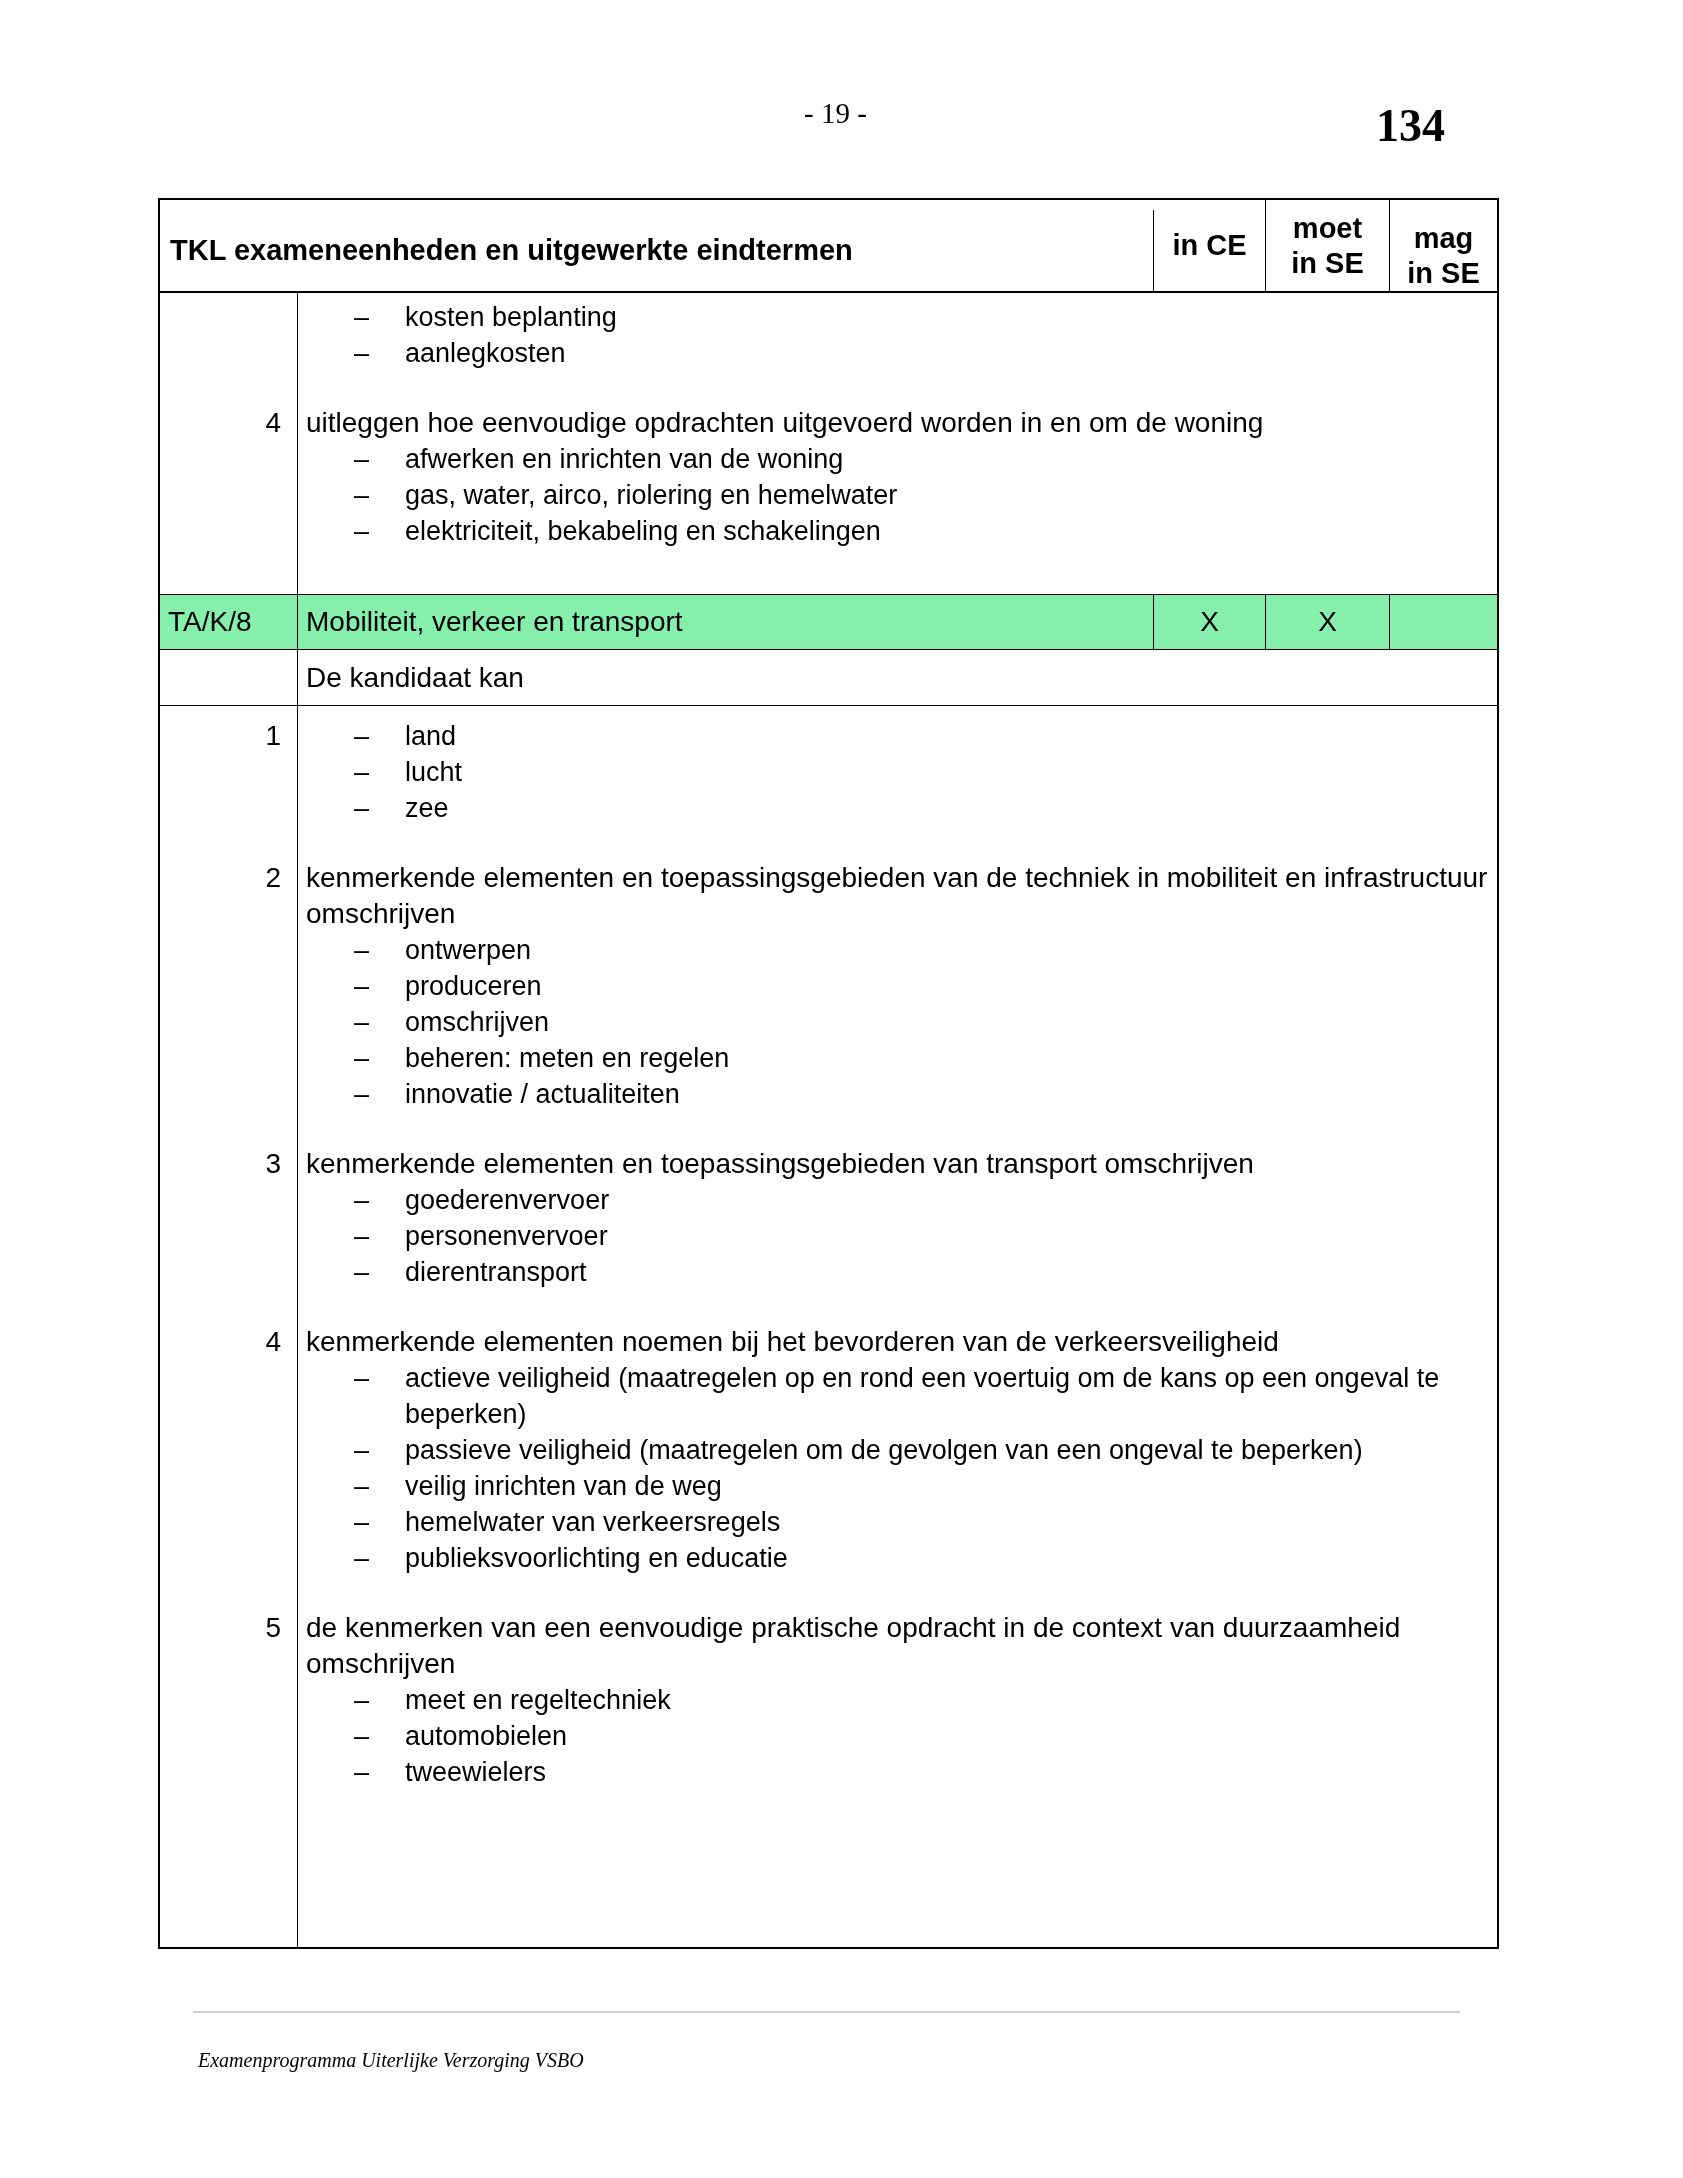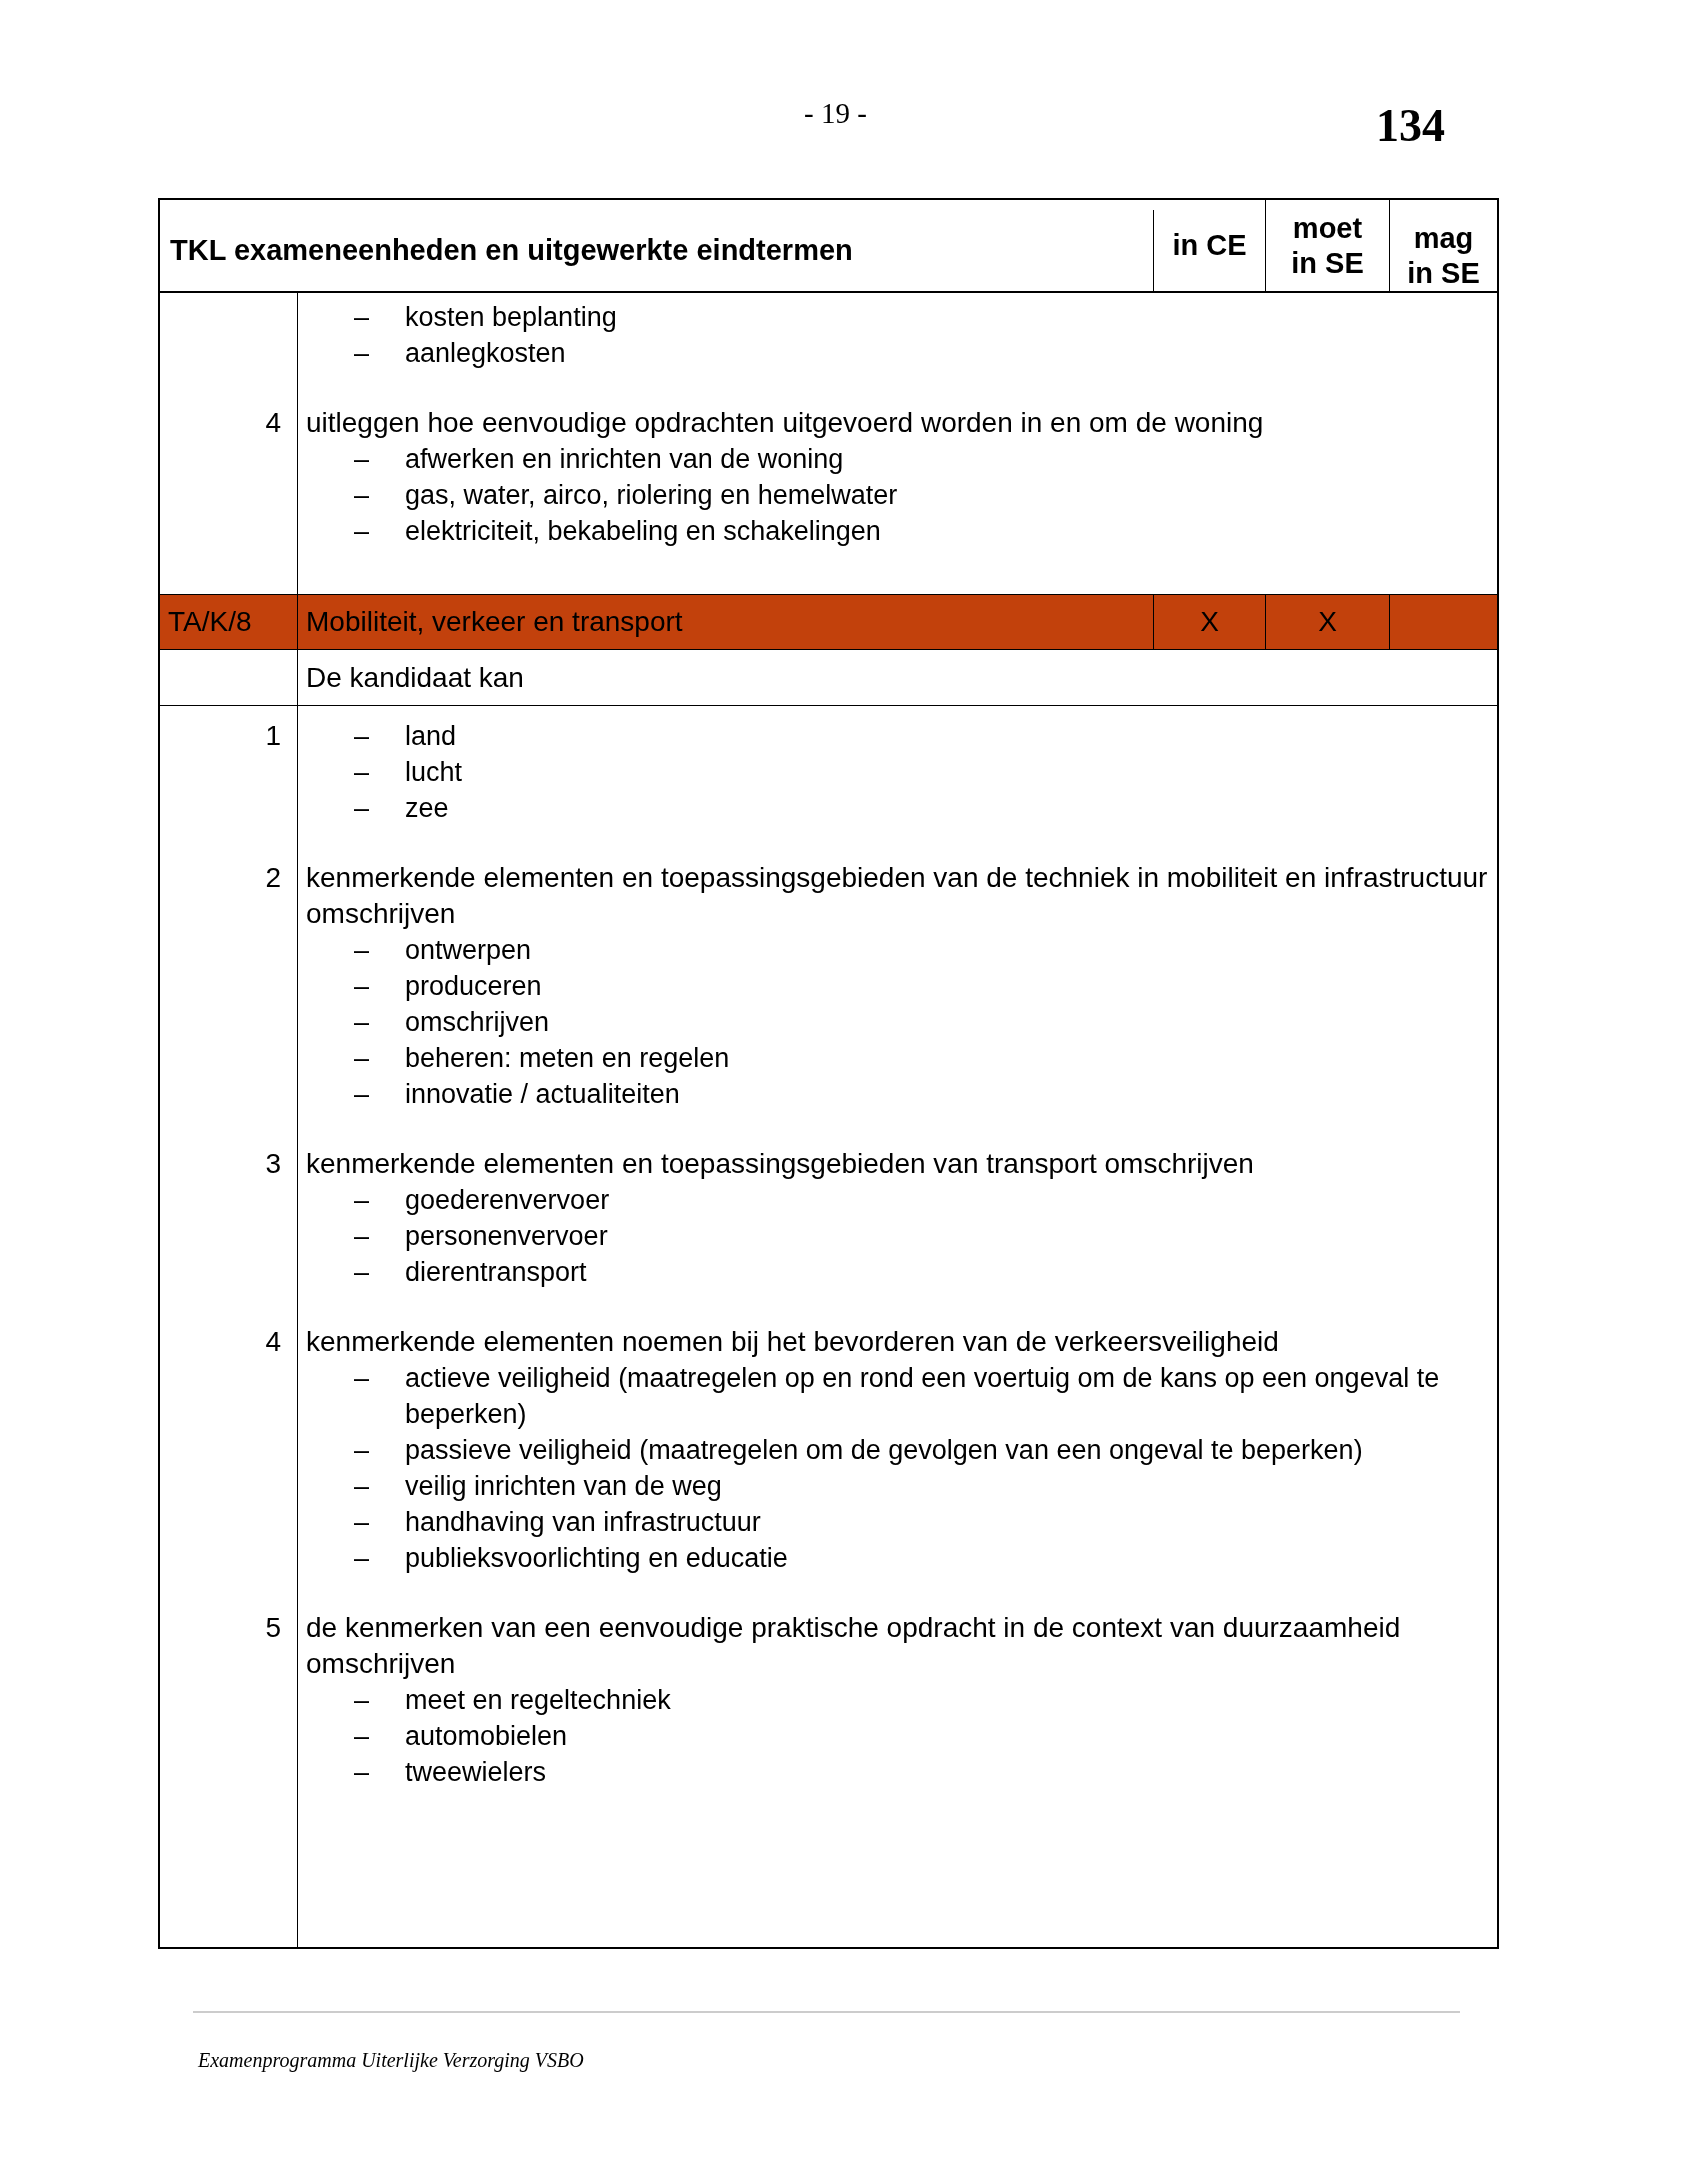--- a/index.html
+++ b/index.html
@@ -14,21 +14,21 @@
   .cell { box-sizing: border-box; border-right: 1.5px solid #000; }
   .cell:last-child { border-right: none; }
   .c-code { width: 138px; }
   .c-title { width: 994px; }
   .c-ce { width: 112px; }
   .c-moet { width: 124px; }
   .c-mag { flex: 1; margin-top: 20px; }
   .hdr { height: 93px; border-bottom: 2px solid #000; font-weight: bold; font-size: 29px; }
   .hdr .c-title { display: flex; align-items: center; padding-left: 10px; margin-top: 10px; }
   .hdr .c-ce, .hdr .c-moet, .hdr .c-mag { display: flex; align-items: center; justify-content: center; text-align: center; line-height: 35px; }
-  .section { height: 56px; background: #c2410c; border-top: 1.5px solid #000; border-bottom: 1.5px solid #000; font-size: 28px; }
+  .section { height: 56px; background: #86efac; border-top: 1.5px solid #000; border-bottom: 1.5px solid #000; font-size: 28px; }
   .section .cell { display: flex; align-items: center; }
   .section .c-code { padding-left: 8px; }
   .section .c-title2 { width: 856px; padding-left: 8px; }
   .section .c-ce, .section .c-moet { justify-content: center; }
   .intro { height: 56px; border-bottom: 1.5px solid #000; font-size: 28px; }
   .intro .cell { display: flex; align-items: center; }
   .intro .c-main2 { flex: 1; padding-left: 8px; border-right: none; }
   .body-row .c-code { border-right: 1.5px solid #000; position: relative; }
   .body-row .c-rest { flex: 1; padding-left: 8px; }
   .item { position: relative; }
@@ -114,21 +114,21 @@
           <div class="sub"><span class="dash">–</span><span>personenvervoer</span></div>
           <div class="sub"><span class="dash">–</span><span>dierentransport</span></div>
         </div>
         <div class="gap"></div>
         <div class="item">
           <div class="item-num">4</div>
           <div class="item-text">kenmerkende elementen noemen bij het bevorderen van de verkeersveiligheid</div>
           <div class="sub"><span class="dash">–</span><span>actieve veiligheid (maatregelen op en rond een voertuig om de kans op een ongeval te beperken)</span></div>
           <div class="sub"><span class="dash">–</span><span>passieve veiligheid (maatregelen om de gevolgen van een ongeval te beperken)</span></div>
           <div class="sub"><span class="dash">–</span><span>veilig inrichten van de weg</span></div>
-          <div class="sub"><span class="dash">–</span><span>handhaving van infrastructuur</span></div>
+          <div class="sub"><span class="dash">–</span><span>hemelwater van verkeersregels</span></div>
           <div class="sub"><span class="dash">–</span><span>publieksvoorlichting en educatie</span></div>
         </div>
         <div class="gap"></div>
         <div class="item">
           <div class="item-num">5</div>
           <div class="item-text">de kenmerken van een eenvoudige praktische opdracht in de context van duurzaamheid omschrijven</div>
           <div class="sub"><span class="dash">–</span><span>meet en regeltechniek</span></div>
           <div class="sub"><span class="dash">–</span><span>automobielen</span></div>
           <div class="sub"><span class="dash">–</span><span>tweewielers</span></div>
         </div>

